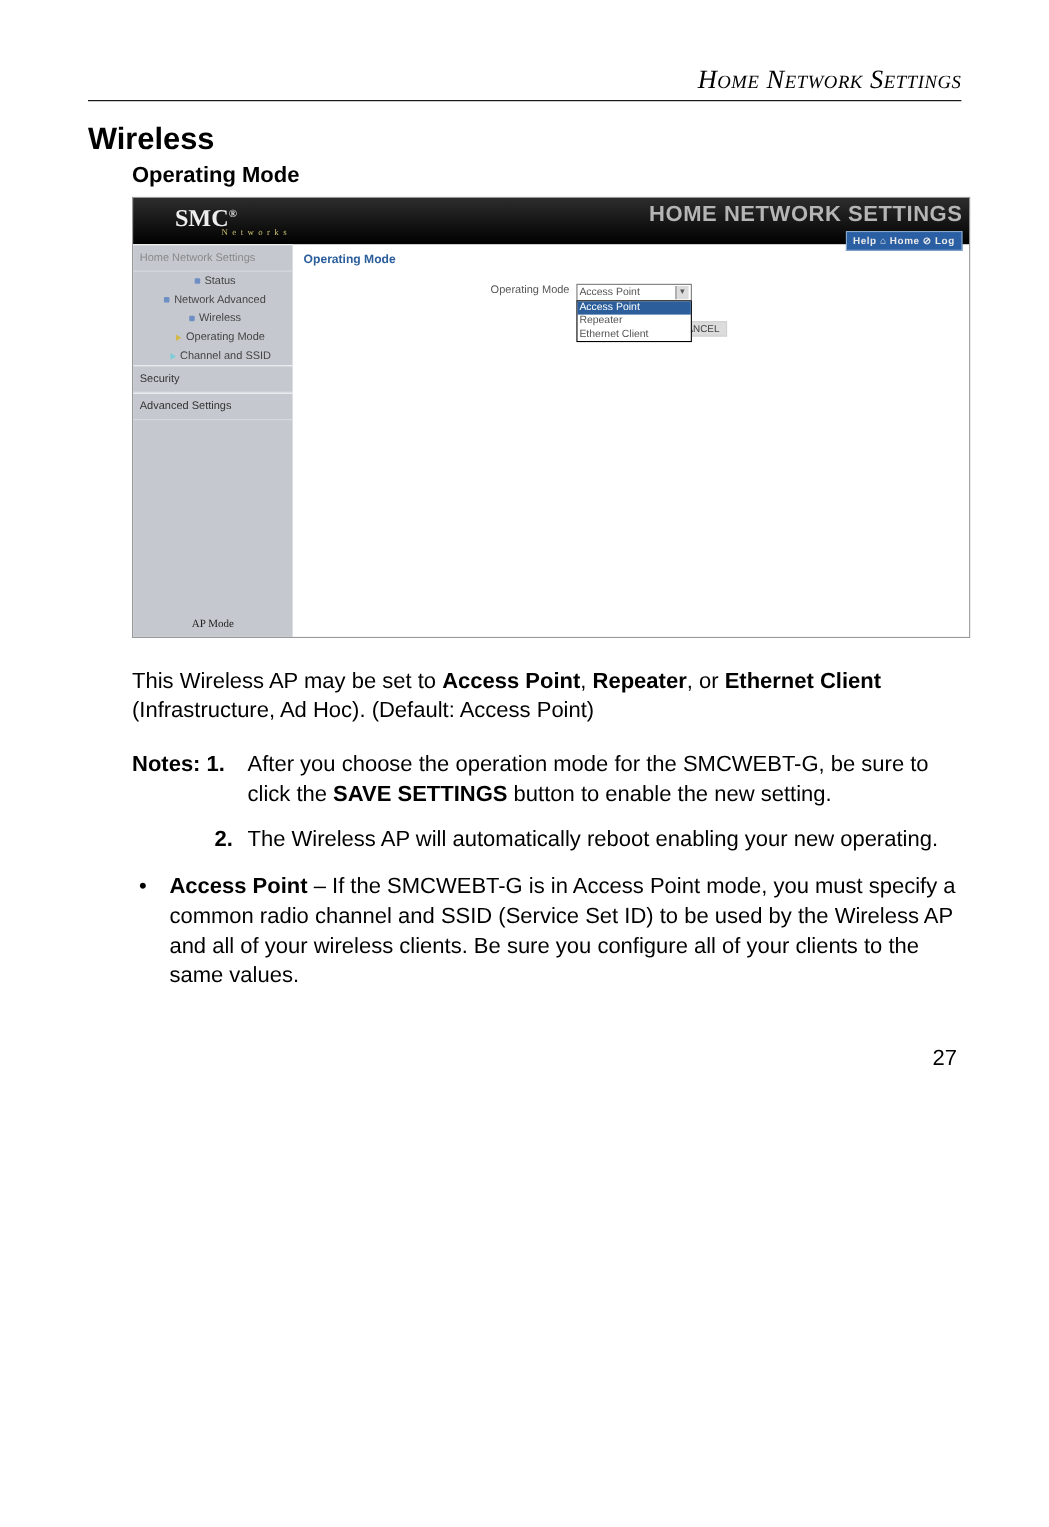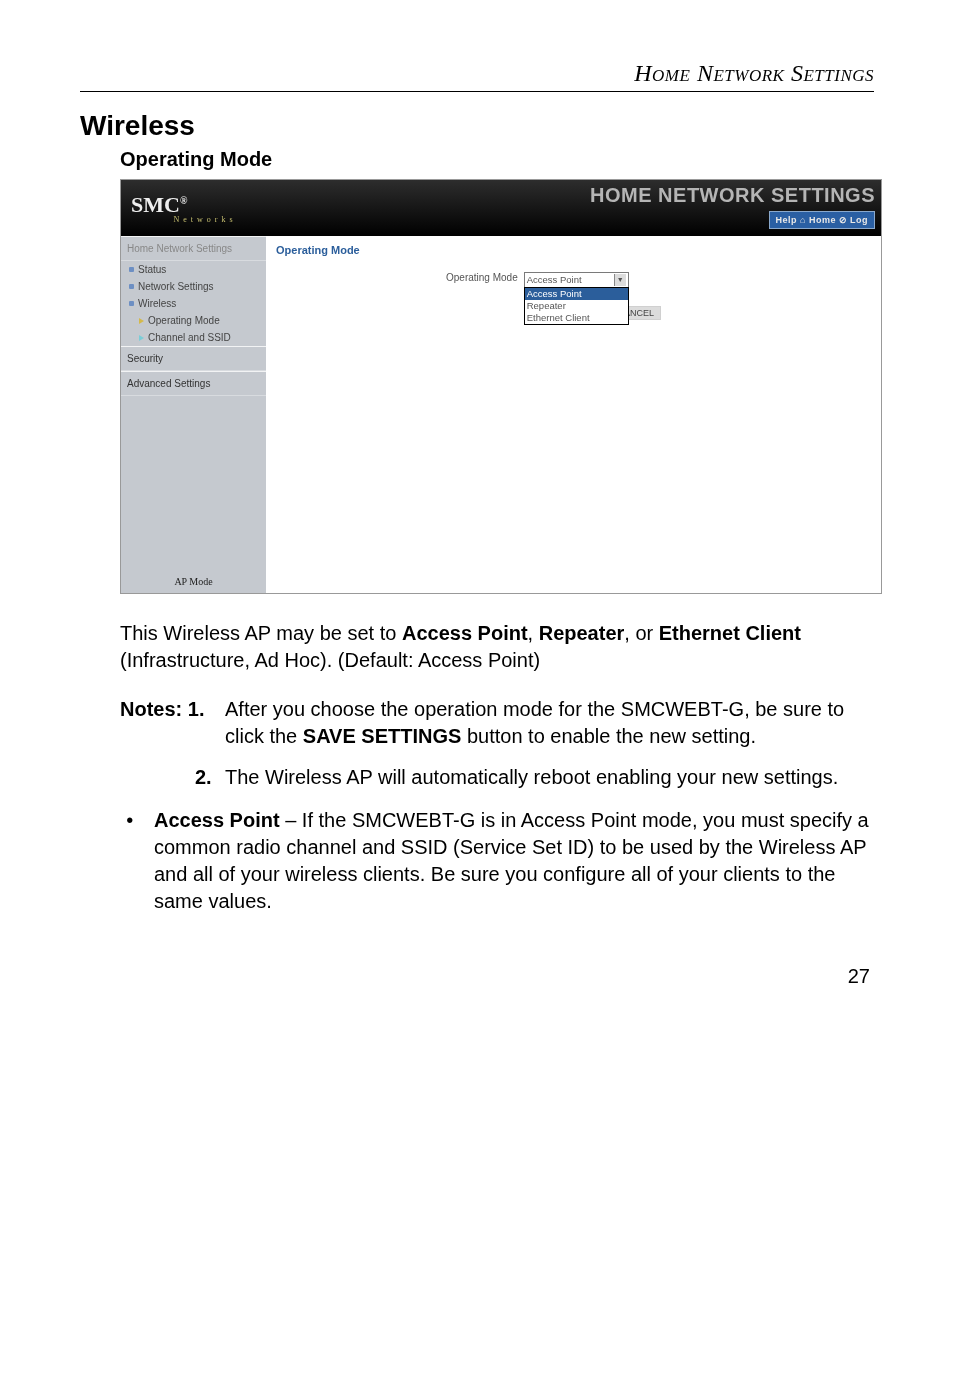--- a/index.html
+++ b/index.html
@@ -40,24 +40,25 @@
     width: 760px;
     margin-left: 40px;
     border: 1px solid #999;
     font-family: Verdana, Arial, sans-serif;
     background: #fff;
     display: flex;
     flex-direction: column;
   }
   .ss-header {
     display: flex;
-    height: 56px;
+    height: 42px;
     background: linear-gradient(#2d2d2d, #000);
     color: #b7b097;
     align-items: stretch;
+    padding-left: 28px;
   }
   .ss-logo {
     width: 145px;
     display: flex;
     flex-direction: column;
     justify-content: center;
     padding-left: 10px;
     font-family: "Times New Roman", serif;
   }
   .ss-logo-main {
@@ -115,20 +116,21 @@
   }
   .side-section.top {
     color: #888;
   }
   .side-sub {
     display: flex;
     align-items: center;
     gap: 4px;
     padding: 3px 4px 3px 8px;
     color: #444;
+    justify-content: center;
   }
   .bullet-blue {
     width: 5px; height: 5px; background: #6d8fc3; border-radius: 1px;
   }
   .bullet-yellow {
     width: 0; height: 0;
     border-top: 3px solid transparent;
     border-bottom: 3px solid transparent;
     border-left: 5px solid #d4b94a;
   }
@@ -298,21 +300,21 @@
     </div>
     <div class="ss-body">
       <div class="ss-sidebar">
         <span class="side-section top">Home Network Settings</span>
         <div class="side-sub">
             <span class="bullet-blue"></span>
             <span>Status</span>
           </div>
         <div class="side-sub">
             <span class="bullet-blue"></span>
-            <span>Network Settings</span>
+            <span>Network Advanced</span>
           </div>
         <div class="side-sub">
             <span class="bullet-blue"></span>
             <span>Wireless</span>
           </div>
         <div class="side-sub indent">
             <span class="bullet-yellow"></span>
             <span>Operating Mode</span>
           </div>
         <div class="side-sub indent">
@@ -353,21 +355,21 @@
 
   <div class="notes">
     <div class="note-row">
       <div class="note-label"><span>Notes: </span><span class="note-num">1. </span></div>
       <div class="note-body">
         <span>After you choose the operation mode for the SMCWEBT-G, be sure to click the </span><b>SAVE SETTINGS</b><span> button to enable the new setting.</span>
       </div>
     </div>
     <div class="note-row2">
       <div class="note-spacer"><span class="note-num" style="margin-left:75px;">2. </span></div>
-      <div class="note-body">The Wireless AP will automatically reboot enabling your new settings.</div>
+      <div class="note-body">The Wireless AP will automatically reboot enabling your new operating.</div>
     </div>
   </div>
 
 
   <ul class="modes">
     <li>
       <b>Access Point</b><span> – If the SMCWEBT-G is in Access Point mode, you must specify a common radio channel and SSID (Service Set ID) to be used by the Wireless AP and all of your wireless clients. Be sure you configure all of your clients to the same values.</span>
     </li>
   </ul>
 

